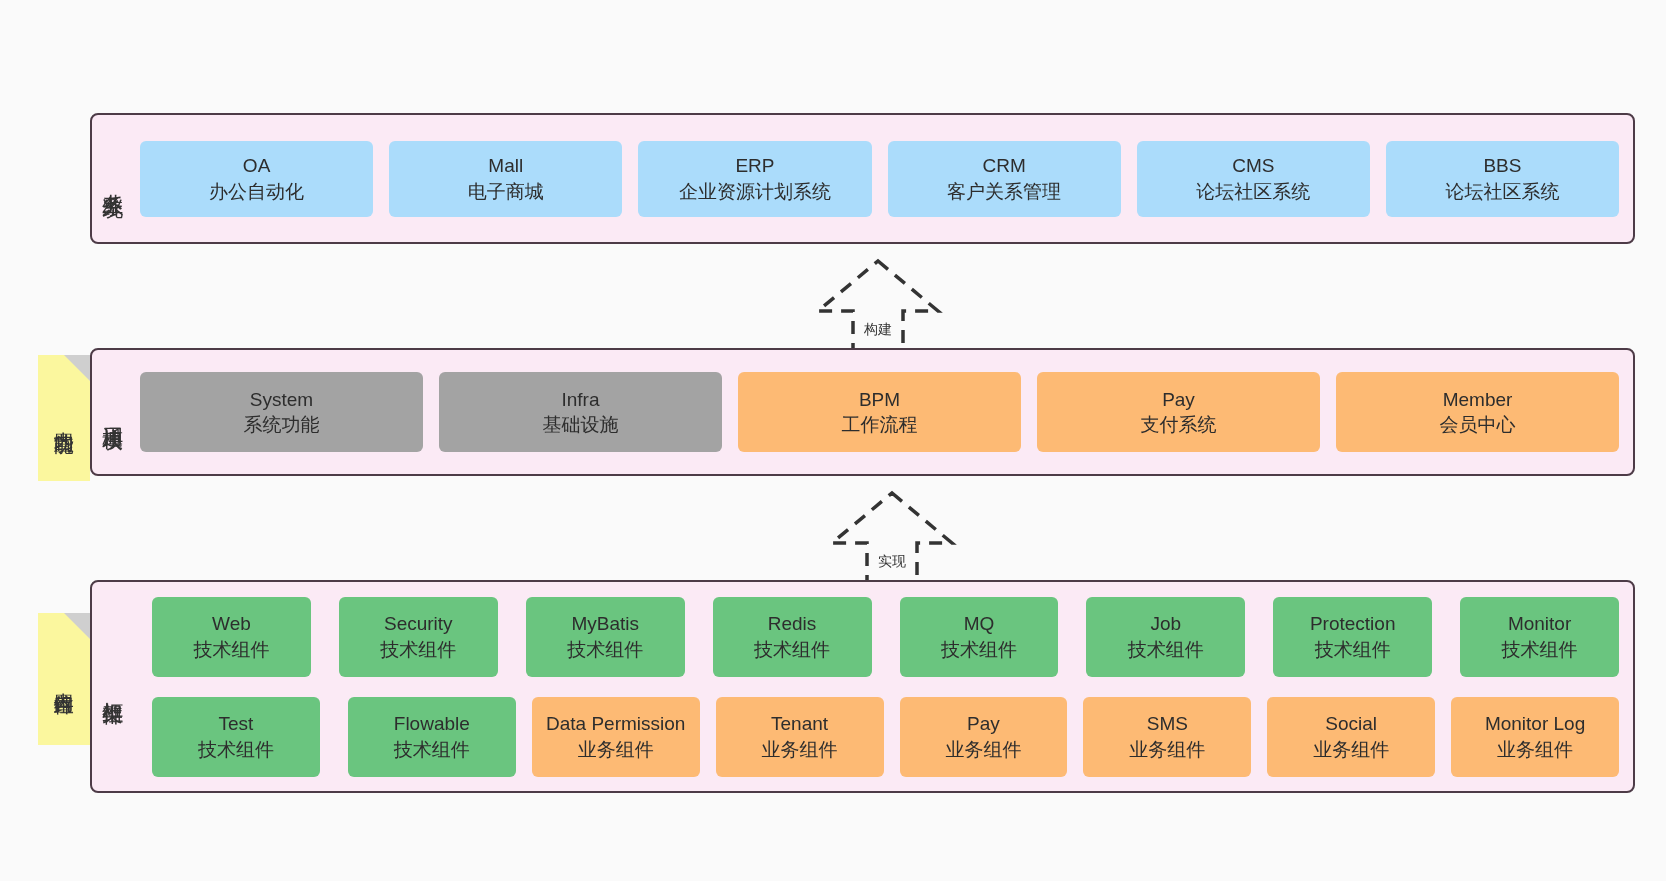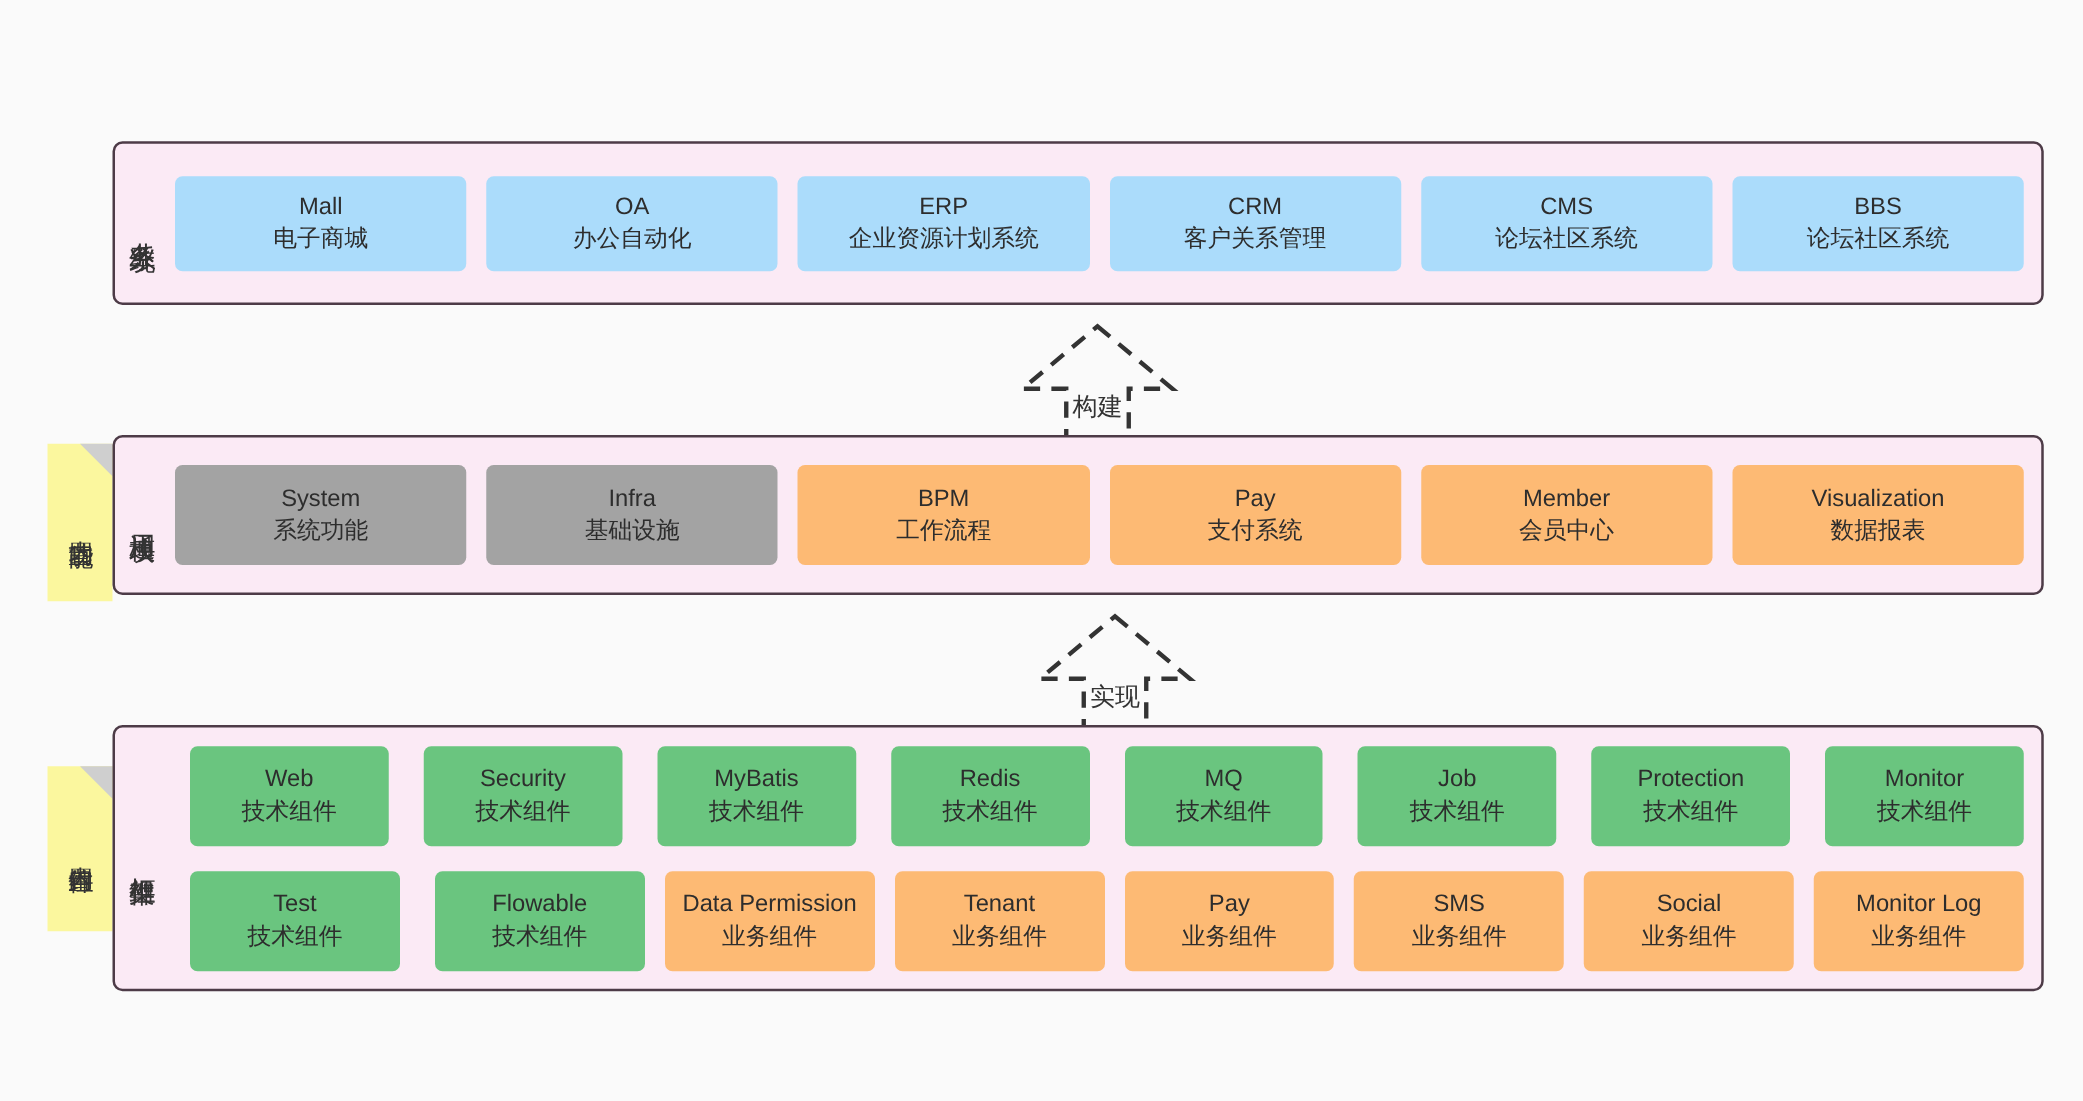--- a/index.html
+++ b/index.html
@@ -122,41 +122,41 @@
     width: 160px;
     height: 100px;
   }
   .arrow svg { display: block; }
   .arrow-label {
     position: absolute;
     left: 0;
     right: 0;
     bottom: 16px;
     text-align: center;
-    font-size: 20px;
+    font-size: 14px;
     color: #333;
     pointer-events: none;
   }
 </style>
 </head>
 <body>
 
 <div class="canvas">
 
   <div class="layer h-layer-1" style="left:90px; top:113px; width:1545px; height:131px;">
     <div class="layer-title">业务系统</div>
     <div class="layer-body">
       <div class="row">
         <div class="node h-business c-blue">
+          <span class="n-en">OA</span>
+          <span class="n-cn">办公自动化</span>
+        </div>
+        <div class="node h-business c-blue">
           <span class="n-en">Mall</span>
           <span class="n-cn">电子商城</span>
-        </div>
-        <div class="node h-business c-blue">
-          <span class="n-en">OA</span>
-          <span class="n-cn">办公自动化</span>
         </div>
         <div class="node h-business c-blue">
           <span class="n-en">ERP</span>
           <span class="n-cn">企业资源计划系统</span>
         </div>
         <div class="node h-business c-blue">
           <span class="n-en">CRM</span>
           <span class="n-cn">客户关系管理</span>
         </div>
         <div class="node h-business c-blue">
@@ -202,24 +202,20 @@
           <span class="n-cn">工作流程</span>
         </div>
         <div class="node h-module c-pink">
           <span class="n-en">Pay</span>
           <span class="n-cn">支付系统</span>
         </div>
         <div class="node h-module c-pink">
           <span class="n-en">Member</span>
           <span class="n-cn">会员中心</span>
         </div>
-        <div class="node h-module c-pink">
-          <span class="n-en">Visualization</span>
-          <span class="n-cn">数据报表</span>
-        </div>
       </div>
     </div>
   </div>
 
   <div class="arrow" style="left:812px; top:487px;">
     <svg width="160" height="100" viewBox="0 0 160 100" aria-hidden="true">
       <g fill="none" stroke="#333333" stroke-width="3.5" stroke-dasharray="13 9" stroke-linecap="butt">
         <path d="M 80 6 L 140 56 L 105 56 L 105 96 L 55 96 L 55 56 L 20 56 Z"></path>
       </g>
     </svg>

